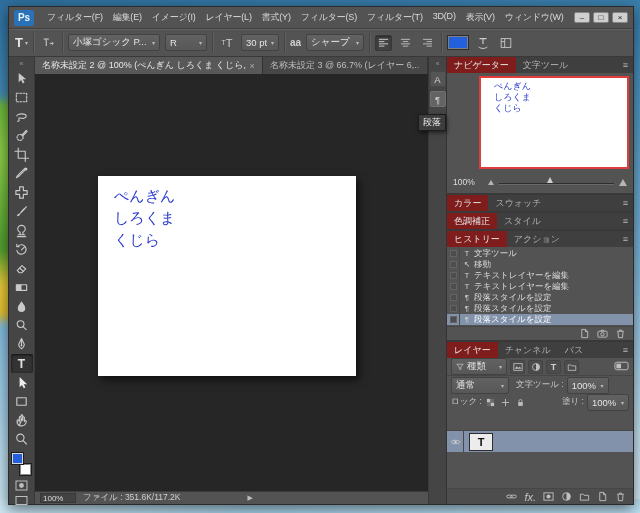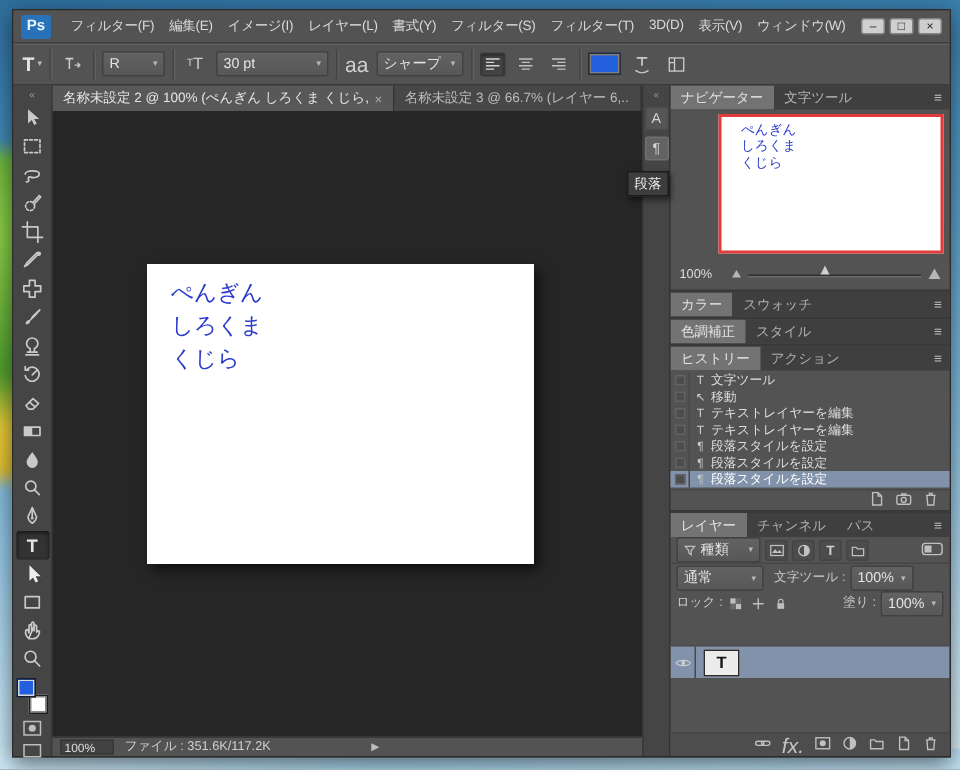--- a/index.html
+++ b/index.html
@@ -22,24 +22,24 @@
   .win-controls{display:flex;gap:3px;flex:0 0 auto;margin-left:4px;}
   .win-btn{width:16px;height:11px;background:#cfcfcf;border:1px solid #858585;border-radius:2px;font-size:8px;line-height:9px;text-align:center;color:#222;}
   
   .optionsbar{height:28px;flex:0 0 28px;background:#535353;border-bottom:1px solid #393939;box-shadow:inset 0 1px 0 #616161;display:flex;align-items:center;padding:0 6px;gap:5px;font-size:10px;color:#dcdcdc;}
   .ob-sep{width:1px;height:20px;background:#444;box-shadow:1px 0 0 #606060;flex:0 0 1px;}
   .tool-preset{display:flex;align-items:center;gap:2px;}
   .tool-preset b{font-size:13px;color:#e8e8e8;}
   .combo{height:17px;background:linear-gradient(#626262,#575757);border:1px solid #424242;border-radius:2px;display:flex;align-items:center;padding:0 4px;gap:3px;color:#e4e4e4;}
   .combo .cval{font-size:9.5px;white-space:nowrap;overflow:hidden;}
   .combo .arrow{font-size:6px;color:#b8b8b8;margin-left:auto;}
-  .w-font{width:92px;} .w-style{width:42px;} .w-size{width:75px;} .w-aa{width:58px;} .w-blend{width:58px;} .w-pct{width:42px;} .w-kind{width:56px;}
+  .w-font{width:92px;} .w-style{width:42px;} .w-size{width:38px;} .w-aa{width:58px;} .w-blend{width:58px;} .w-pct{width:42px;} .w-kind{width:56px;}
   .ob-ico{width:18px;height:18px;display:flex;align-items:center;justify-content:center;}
   .ob-ico svg{width:14px;height:14px;}
-  .aa-label{font-size:14px;color:#cfcfcf;}
+  .aa-label{font-size:10px;color:#cfcfcf;font-weight:bold;}
   .align-btn{width:17px;height:16px;display:flex;align-items:center;justify-content:center;border-radius:2px;border:1px solid transparent;}
   .align-btn.active{background:#434343;border-color:#383838;box-shadow:inset 0 1px 2px rgba(0,0,0,.45);}
   .align-btn svg{width:11px;height:9px;}
   .color-swatch{width:22px;height:15px;border:1px solid #2c2c2c;box-shadow:inset 0 0 0 1px #808080;}
   
   .content{flex:1;display:flex;min-height:0;}
   
   .toolbar{width:26px;flex:0 0 26px;background:#454545;border-right:1px solid #383838;display:flex;flex-direction:column;align-items:center;padding-top:1px;}
   .tool-collapse{height:11px;font-size:7px;color:#9a9a9a;line-height:11px;}
   .tool{width:22px;height:19px;display:flex;align-items:center;justify-content:center;border-radius:2px;}
@@ -70,21 +70,21 @@
   .mini-strip{width:18px;flex:0 0 18px;background:#454545;border-left:1px solid #383838;display:flex;flex-direction:column;align-items:center;padding-top:1px;position:relative;}
   .strip-head{height:11px;font-size:6.5px;color:#9a9a9a;line-height:11px;}
   .strip-btn{width:16px;height:16px;margin:2px 0;background:#555;border:1px solid #494949;border-radius:2px;display:flex;align-items:center;justify-content:center;color:#d4d4d4;font-size:9.5px;}
   .strip-btn.hover{background:#636363;border-color:#707070;}
   .tooltip{position:absolute;z-index:10;left:-11px;top:57px;background:#3d3d3d;border:1px solid #1c1c1c;color:#ececec;font-size:9px;padding:1px 4px;white-space:nowrap;box-shadow:1px 2px 4px rgba(0,0,0,.5);}
   
   .panels{width:187px;flex:0 0 187px;background:#393939;border-left:1px solid #333;display:flex;flex-direction:column;gap:2px;min-height:0;}
   .panel{background:#535353;flex:0 0 auto;}
   .phead{height:16px;background:#3f3f3f;display:flex;align-items:stretch;font-size:9px;color:#b2b2b2;overflow:hidden;}
   .ptab{padding:0 7px;display:flex;align-items:center;white-space:nowrap;}
-  .ptab.active{background:#737373;color:#e4e4e4;}
+  .ptab.active{background:#7f1d1d;color:#e4e4e4;}
   .pmenu{margin-left:auto;display:flex;align-items:center;padding:0 5px;color:#bdbdbd;font-size:9px;}
   
   .nav-body{height:120px;position:relative;}
   .nav-preview{position:absolute;left:32px;top:3px;width:150px;height:93px;background:#fff;border:2px solid #e13c3c;}
   .nav-text{position:absolute;left:13px;top:3px;font-size:9px;line-height:11px;}
   .nav-footer{position:absolute;left:0;right:0;bottom:2px;height:18px;display:flex;align-items:center;padding:0 6px;font-size:8.5px;color:#ddd;gap:5px;}
   .nav-zoom{width:30px;}
   .mt{width:0;height:0;border-left:3px solid transparent;border-right:3px solid transparent;border-bottom:5px solid #b5b5b5;}
   .mt-b{border-left-width:4px;border-right-width:4px;border-bottom-width:7px;}
   .slider{flex:1;position:relative;height:10px;}
@@ -116,21 +116,21 @@
   .lay-list{flex:1;min-height:0;padding-top:20px;overflow:hidden;}
   .layer-row{height:22px;display:flex;align-items:center;gap:5px;padding-right:5px;border-top:1px solid #494949;font-size:9px;color:#dedede;}
   .layer-row.selected{background:#8292aa;color:#fff;}
   .eye{width:17px;align-self:stretch;border-right:1px solid #494949;display:flex;align-items:center;justify-content:center;flex:0 0 17px;}
   .eye svg{width:11px;height:8px;}
   .lthumb{width:24px;height:18px;background:#ececec;border:1px solid #2d2d2d;display:flex;align-items:center;justify-content:center;font-size:11px;font-weight:bold;color:#111;flex:0 0 24px;}
   .layer-name{flex:1;white-space:nowrap;overflow:hidden;}
   .layer-name.bgname{font-style:italic;}
   .llock svg{width:9px;height:10px;}
   .lay-footer{height:16px;flex:0 0 16px;border-top:1px solid #464646;display:flex;align-items:center;justify-content:flex-end;gap:7px;padding:0 7px;background:#4d4d4d;}
-  .fx-label{font-size:14px;color:#c5c5c5;font-style:italic;}
+  .fx-label{font-size:11px;color:#c5c5c5;font-style:italic;}
 </style>
 </head>
 <body>
 
 <div class="stage">
   <div class="desktop"></div>
 
   <div class="ps-window">
 
     <div class="titlebar">
@@ -161,20 +161,24 @@
         <span style="font-size:6px;color:#bbb;">▾</span>
       </div>
       <div class="ob-sep"></div>
       <div class="ob-ico">
         <svg viewBox="0 0 16 16">
             <path d="M3 3.5h6M6 3.5v8" stroke="#cccccc" fill="none" stroke-width="1.2"></path>
             <path d="M10 8.5h4m-1.8-1.8 1.8 1.8-1.8 1.8" stroke="#cccccc" fill="none" stroke-width="1"></path>
           </svg>
       </div>
       <div class="ob-sep"></div>
+      <div class="combo w-font">
+        <span class="cval">小塚ゴシック P...</span>
+          <span class="arrow">▾</span>
+      </div>
       <div class="combo w-style">
         <span class="cval">R</span>
           <span class="arrow">▾</span>
       </div>
       <div class="ob-sep"></div>
       <div class="ob-ico">
           <span style="font-size:7px;color:#ccc;">T</span>
           <span style="font-size:11px;color:#ccc;">T</span>
         </div>
       <div class="combo w-size">

